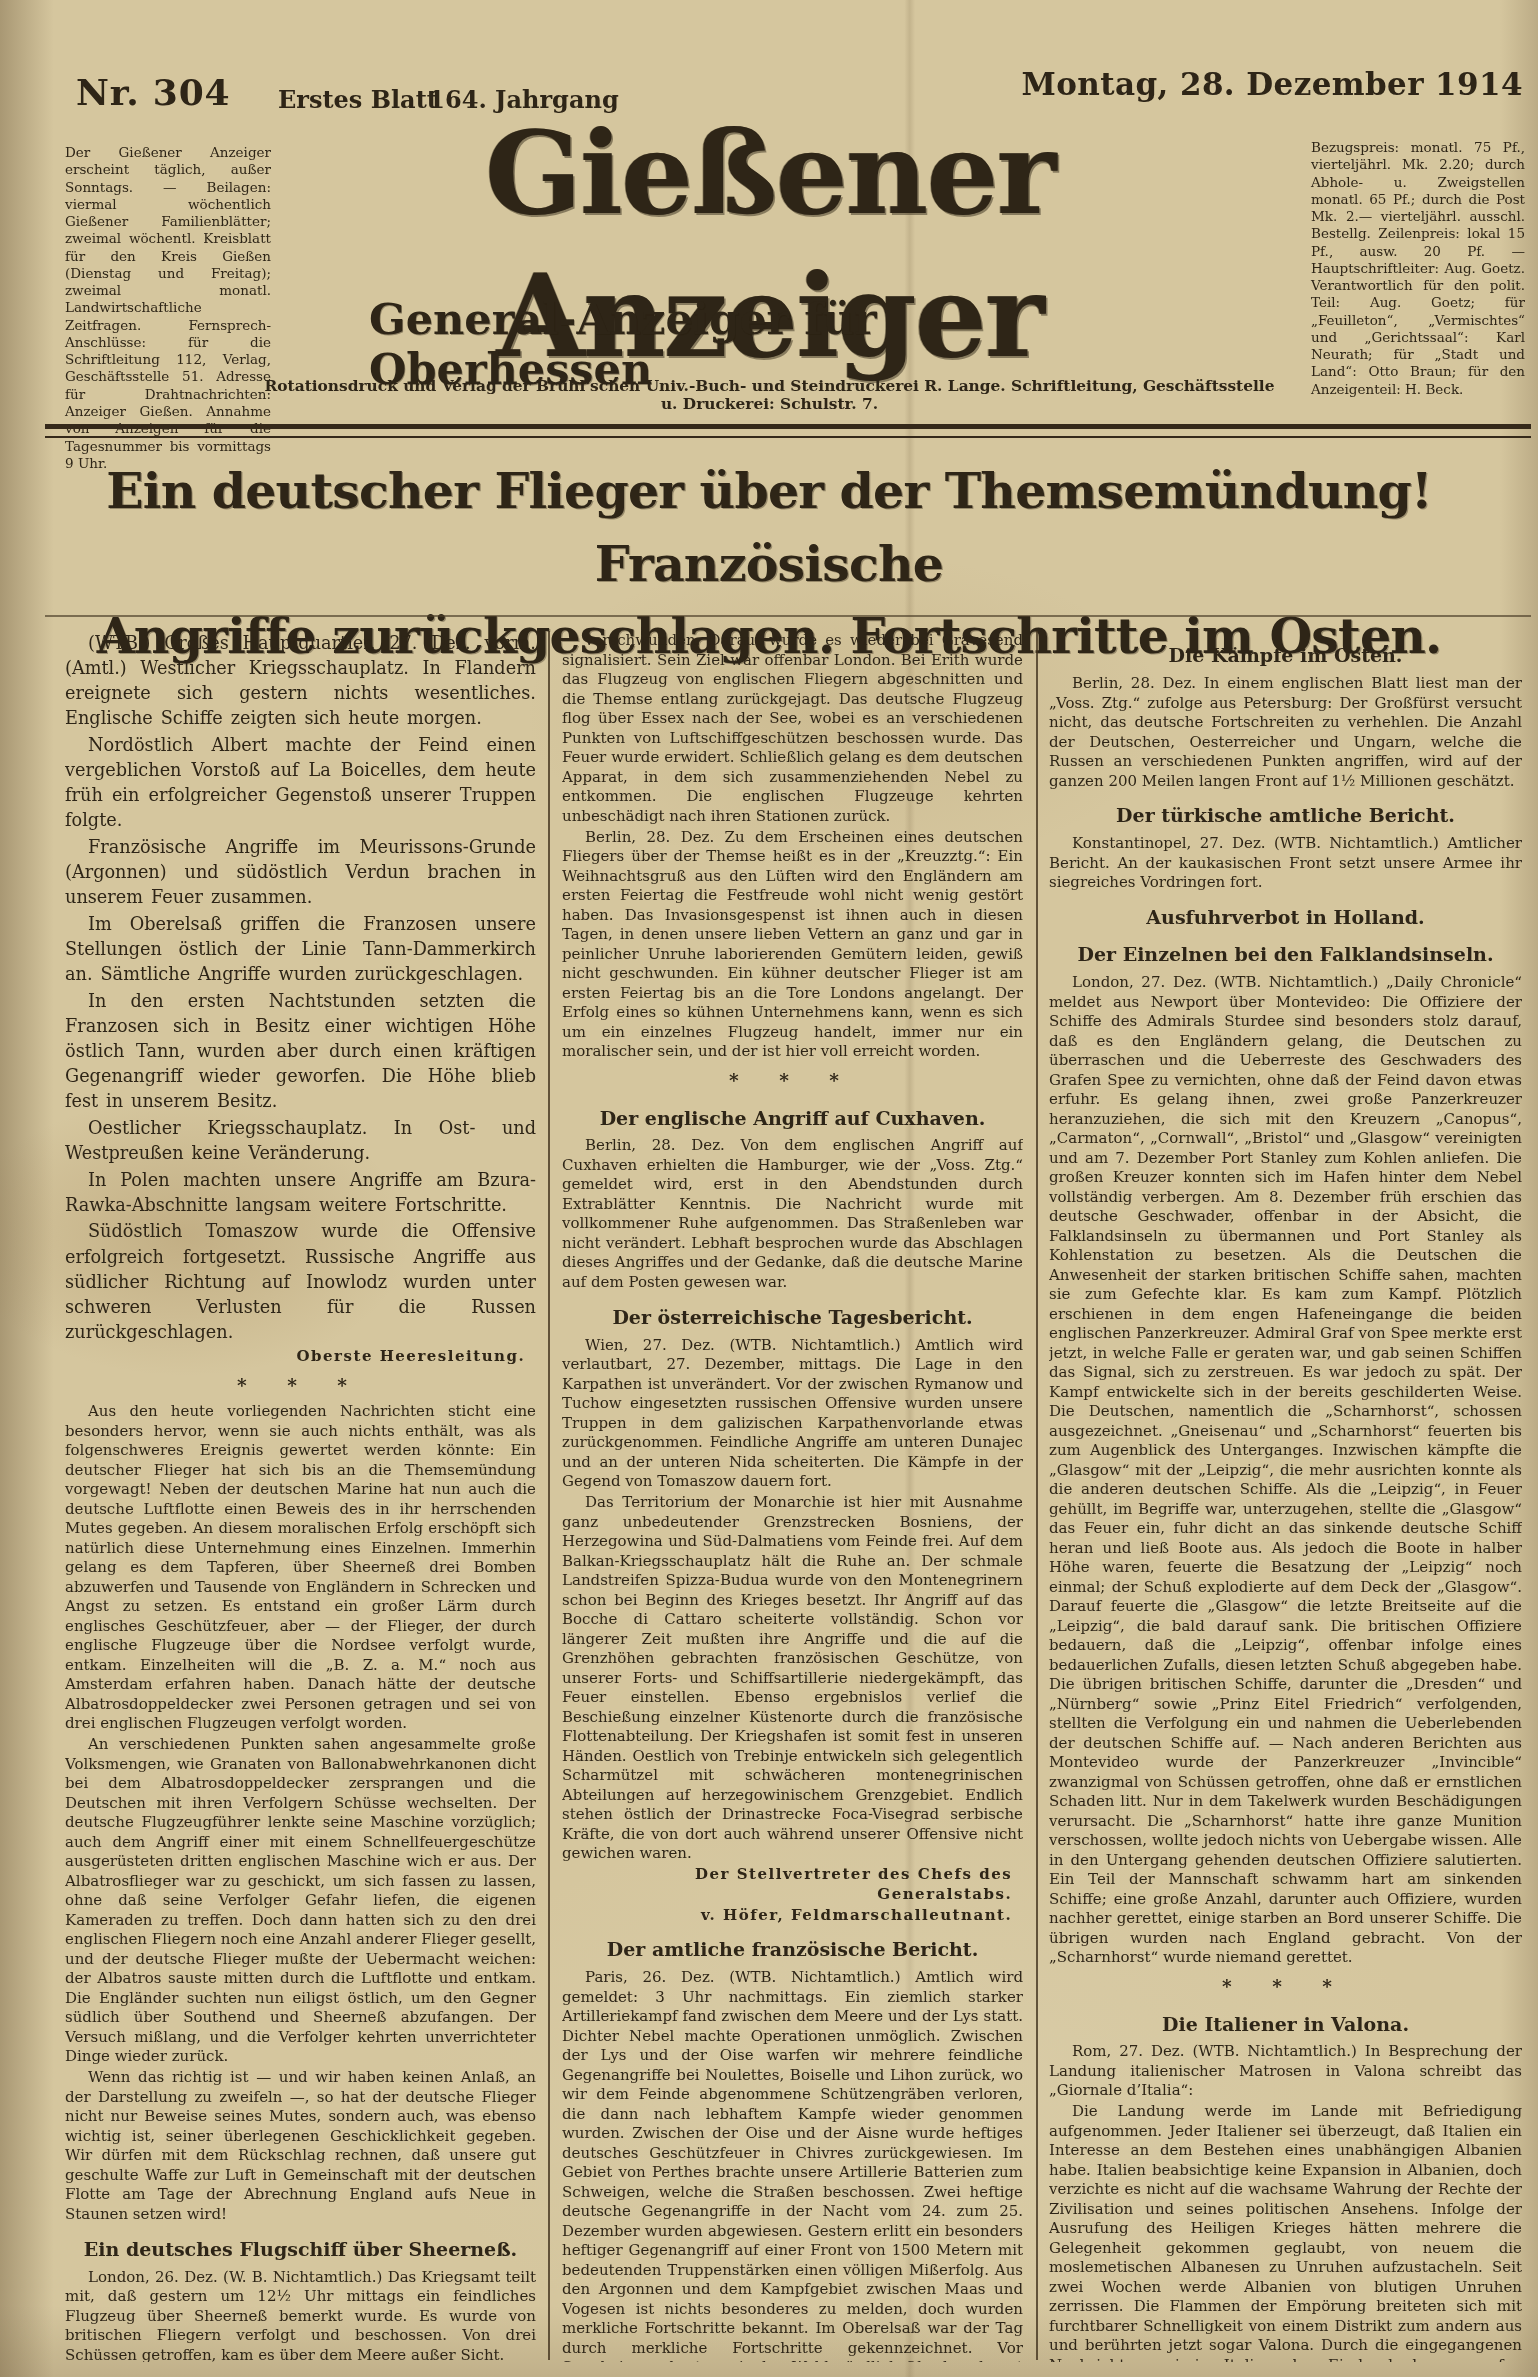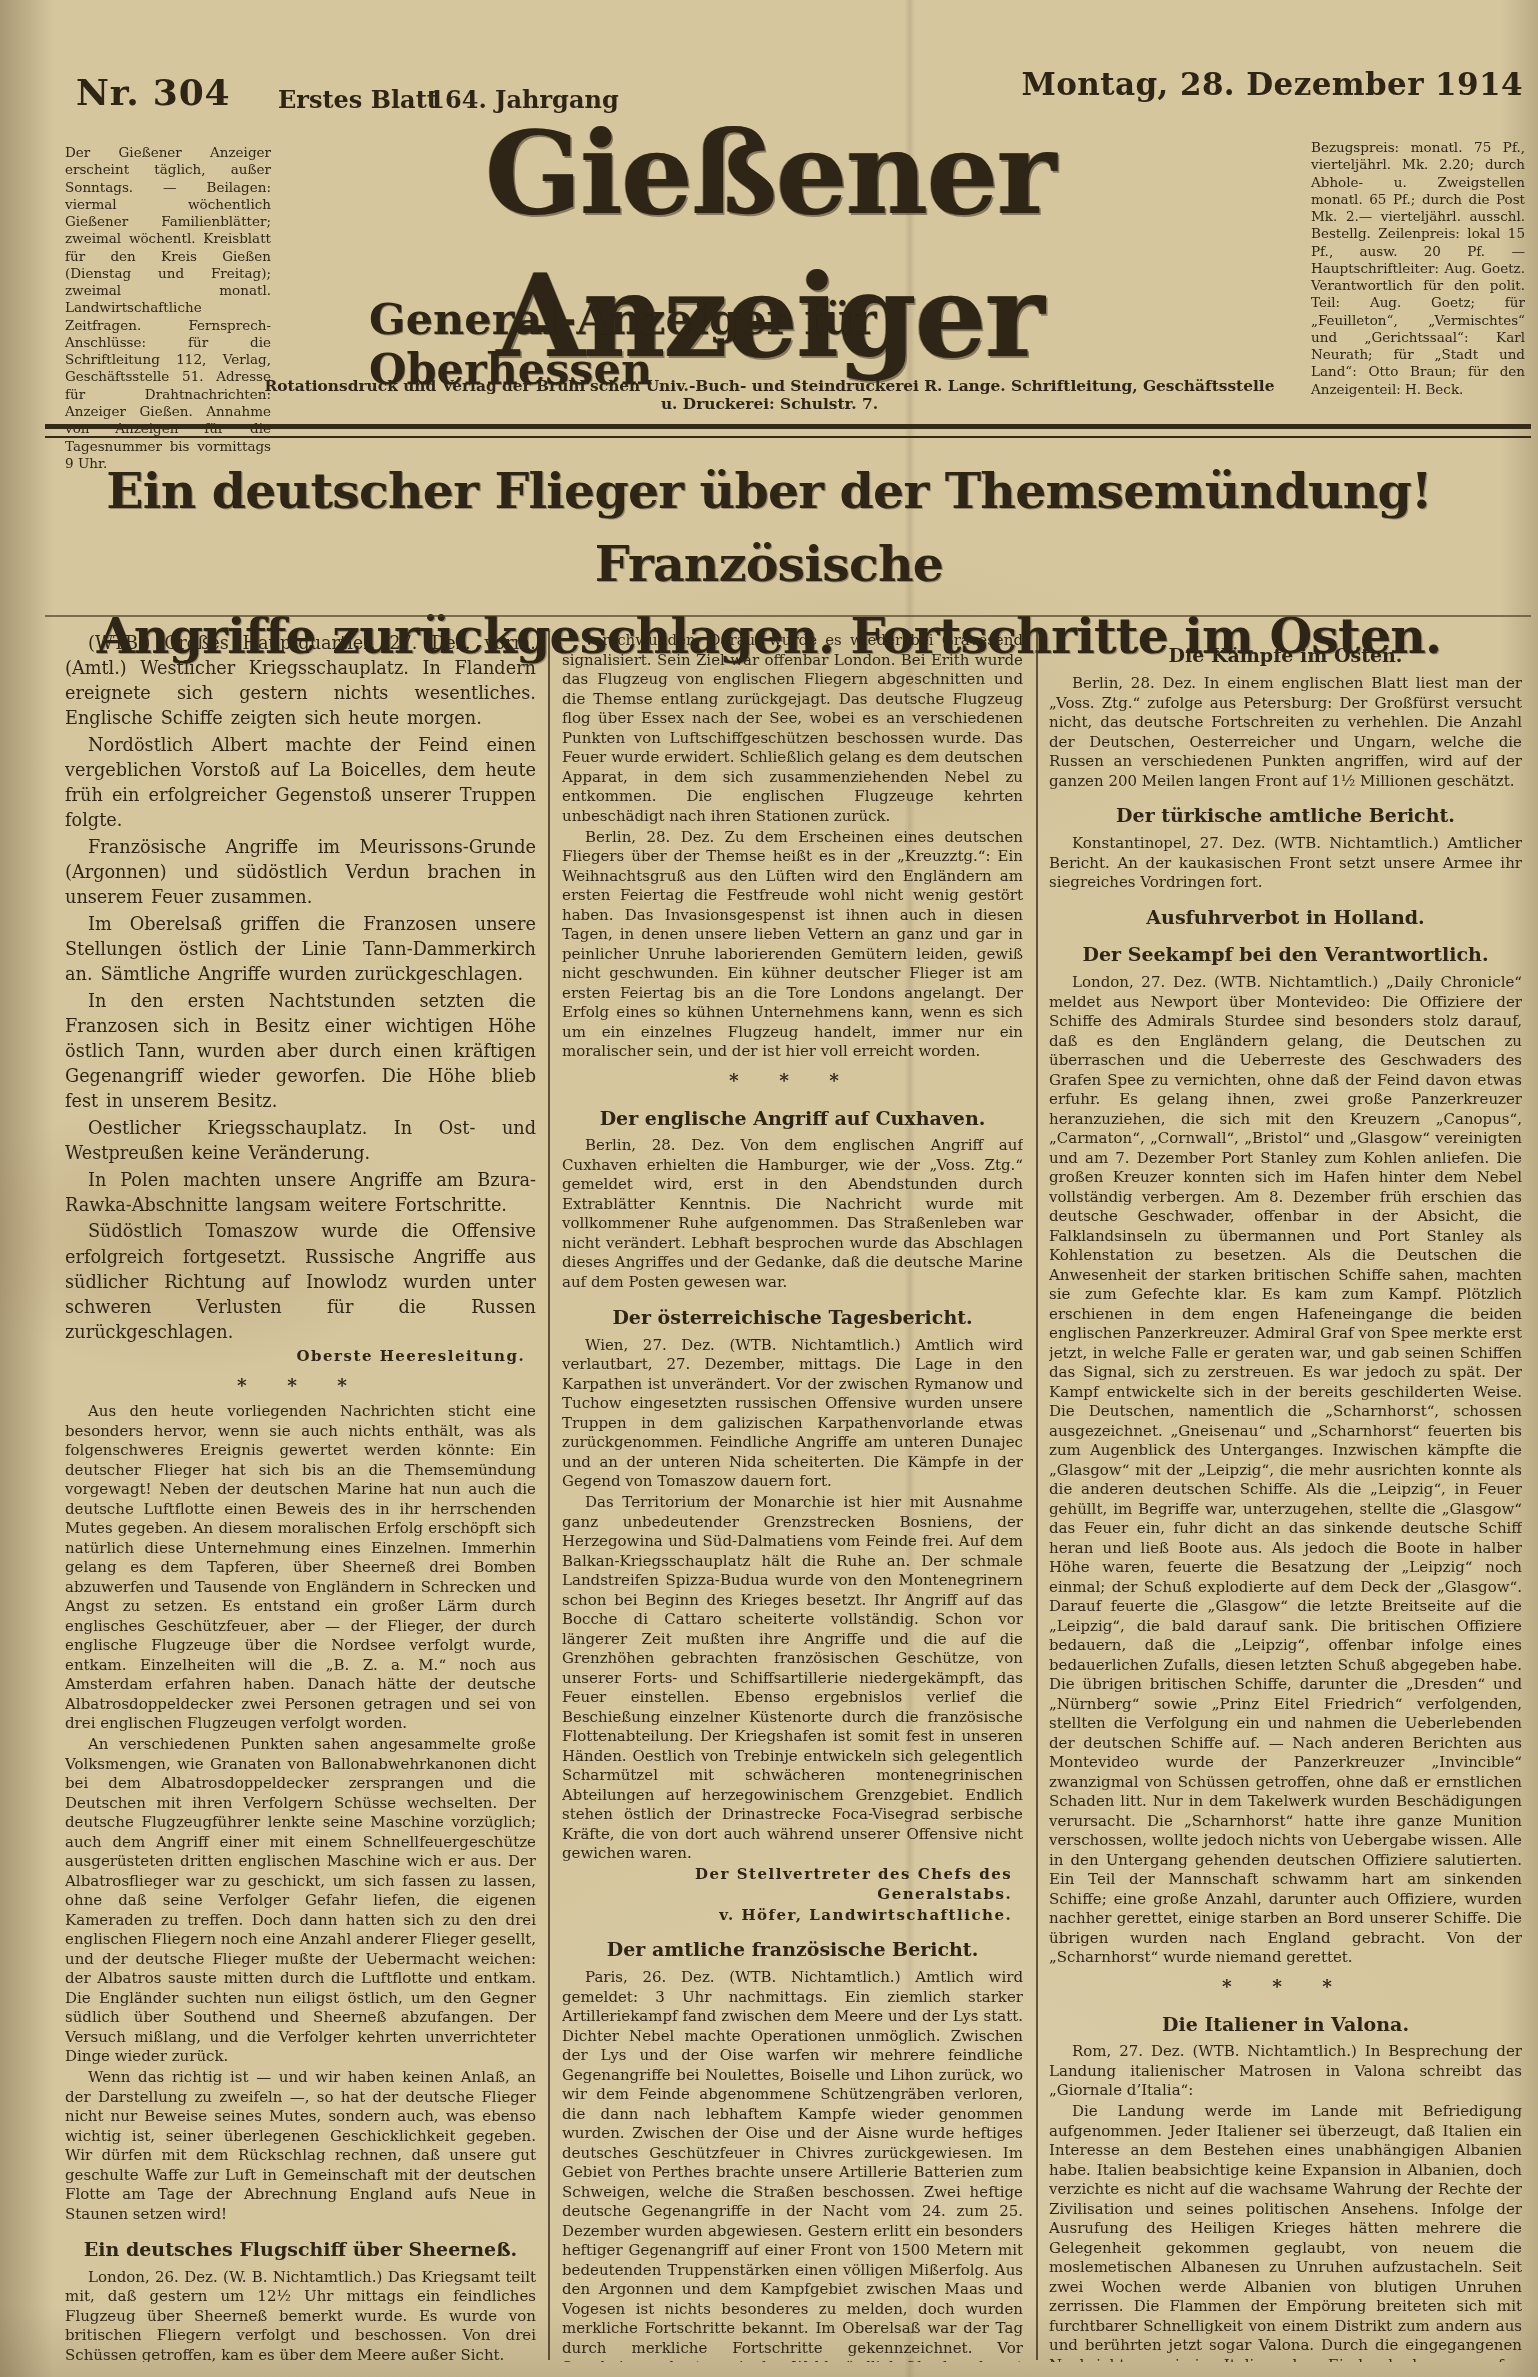--- a/index.html
+++ b/index.html
@@ -98,31 +98,31 @@
       <div class="column c2">
         <div class="blk para">verschwunden. Darauf wurde es wieder bei Gravesend signalisiert. Sein Ziel war offenbar London. Bei Erith wurde das Flugzeug von englischen Fliegern abgeschnitten und die Themse entlang zurückgejagt. Das deutsche Flugzeug flog über Essex nach der See, wobei es an verschiedenen Punkten von Luftschiffgeschützen beschossen wurde. Das Feuer wurde erwidert. Schließlich gelang es dem deutschen Apparat, in dem sich zusammenziehenden Nebel zu entkommen. Die englischen Flugzeuge kehrten unbeschädigt nach ihren Stationen zurück.</div>
         <div class="blk para">Berlin, 28. Dez. Zu dem Erscheinen eines deutschen Fliegers über der Themse heißt es in der „Kreuzztg.“: Ein Weihnachtsgruß aus den Lüften wird den Engländern am ersten Feiertag die Festfreude wohl nicht wenig gestört haben. Das Invasionsgespenst ist ihnen auch in diesen Tagen, in denen unsere lieben Vettern an ganz und gar in peinlicher Unruhe laborierenden Gemütern leiden, gewiß nicht geschwunden. Ein kühner deutscher Flieger ist am ersten Feiertag bis an die Tore Londons angelangt. Der Erfolg eines so kühnen Unternehmens kann, wenn es sich um ein einzelnes Flugzeug handelt, immer nur ein moralischer sein, und der ist hier voll erreicht worden.</div>
         <div class="blk separator">*  *  *</div>
         <div class="blk heading">Der englische Angriff auf Cuxhaven.</div>
         <div class="blk para">Berlin, 28. Dez. Von dem englischen Angriff auf Cuxhaven erhielten die Hamburger, wie der „Voss. Ztg.“ gemeldet wird, erst in den Abendstunden durch Extrablätter Kenntnis. Die Nachricht wurde mit vollkommener Ruhe aufgenommen. Das Straßenleben war nicht verändert. Lebhaft besprochen wurde das Abschlagen dieses Angriffes und der Gedanke, daß die deutsche Marine auf dem Posten gewesen war.</div>
         <div class="blk heading">Der österreichische Tagesbericht.</div>
         <div class="blk para">Wien, 27. Dez. (WTB. Nichtamtlich.) Amtlich wird verlautbart, 27. Dezember, mittags. Die Lage in den Karpathen ist unverändert. Vor der zwischen Rymanow und Tuchow eingesetzten russischen Offensive wurden unsere Truppen in dem galizischen Karpathenvorlande etwas zurückgenommen. Feindliche Angriffe am unteren Dunajec und an der unteren Nida scheiterten. Die Kämpfe in der Gegend von Tomaszow dauern fort.</div>
         <div class="blk para">Das Territorium der Monarchie ist hier mit Ausnahme ganz unbedeutender Grenzstrecken Bosniens, der Herzegowina und Süd-Dalmatiens vom Feinde frei. Auf dem Balkan-Kriegsschauplatz hält die Ruhe an. Der schmale Landstreifen Spizza-Budua wurde von den Montenegrinern schon bei Beginn des Krieges besetzt. Ihr Angriff auf das Bocche di Cattaro scheiterte vollständig. Schon vor längerer Zeit mußten ihre Angriffe und die auf die Grenzhöhen gebrachten französischen Geschütze, von unserer Forts- und Schiffsartillerie niedergekämpft, das Feuer einstellen. Ebenso ergebnislos verlief die Beschießung einzelner Küstenorte durch die französische Flottenabteilung. Der Kriegshafen ist somit fest in unseren Händen. Oestlich von Trebinje entwickeln sich gelegentlich Scharmützel mit schwächeren montenegrinischen Abteilungen auf herzegowinischem Grenzgebiet. Endlich stehen östlich der Drinastrecke Foca-Visegrad serbische Kräfte, die von dort auch während unserer Offensive nicht gewichen waren.</div>
         <div class="blk signature">Der Stellvertreter des Chefs des Generalstabs.</div>
-        <div class="blk signature">v. Höfer, Landwirtschaftliche.</div>
+        <div class="blk signature">v. Höfer, Feldmarschalleutnant.</div>
         <div class="blk heading">Der amtliche französische Bericht.</div>
         <div class="blk para">Paris, 26. Dez. (WTB. Nichtamtlich.) Amtlich wird gemeldet: 3 Uhr nachmittags. Ein ziemlich starker Artilleriekampf fand zwischen dem Meere und der Lys statt. Dichter Nebel machte Operationen unmöglich. Zwischen der Lys und der Oise warfen wir mehrere feindliche Gegenangriffe bei Noulettes, Boiselle und Lihon zurück, wo wir dem Feinde abgenommene Schützengräben verloren, die dann nach lebhaftem Kampfe wieder genommen wurden. Zwischen der Oise und der Aisne wurde heftiges deutsches Geschützfeuer in Chivres zurückgewiesen. Im Gebiet von Perthes brachte unsere Artillerie Batterien zum Schweigen, welche die Straßen beschossen. Zwei heftige deutsche Gegenangriffe in der Nacht vom 24. zum 25. Dezember wurden abgewiesen. Gestern erlitt ein besonders heftiger Gegenangriff auf einer Front von 1500 Metern mit bedeutenden Truppenstärken einen völligen Mißerfolg. Aus den Argonnen und dem Kampfgebiet zwischen Maas und Vogesen ist nichts besonderes zu melden, doch wurden merkliche Fortschritte bekannt. Im Oberelsaß war der Tag durch merkliche Fortschritte gekennzeichnet. Vor Sennheim eroberten wir den Wald nördlich Oberburnhaupt und behaupteten uns dort. Wir besetzten die Höhe westlich von Ober- und Unter-Aspach, die den Rand von Unter-Aspach und den Westabhang beherrscht.</div>
       </div>
       <div class="column c3">
         <div class="blk heading">Die Kämpfe im Osten.</div>
         <div class="blk para">Berlin, 28. Dez. In einem englischen Blatt liest man der „Voss. Ztg.“ zufolge aus Petersburg: Der Großfürst versucht nicht, das deutsche Fortschreiten zu verhehlen. Die Anzahl der Deutschen, Oesterreicher und Ungarn, welche die Russen an verschiedenen Punkten angriffen, wird auf der ganzen 200 Meilen langen Front auf 1½ Millionen geschätzt.</div>
         <div class="blk heading">Der türkische amtliche Bericht.</div>
         <div class="blk para">Konstantinopel, 27. Dez. (WTB. Nichtamtlich.) Amtlicher Bericht. An der kaukasischen Front setzt unsere Armee ihr siegreiches Vordringen fort.</div>
         <div class="blk heading">Ausfuhrverbot in Holland.</div>
-        <div class="blk heading">Der Seekampf bei den Verantwortlich.</div>
+        <div class="blk heading">Der Einzelnen bei den Falklandsinseln.</div>
         <div class="blk para">London, 27. Dez. (WTB. Nichtamtlich.) „Daily Chronicle“ meldet aus Newport über Montevideo: Die Offiziere der Schiffe des Admirals Sturdee sind besonders stolz darauf, daß es den Engländern gelang, die Deutschen zu überraschen und die Ueberreste des Geschwaders des Grafen Spee zu vernichten, ohne daß der Feind davon etwas erfuhr. Es gelang ihnen, zwei große Panzerkreuzer heranzuziehen, die sich mit den Kreuzern „Canopus“, „Carmaton“, „Cornwall“, „Bristol“ und „Glasgow“ vereinigten und am 7. Dezember Port Stanley zum Kohlen anliefen. Die großen Kreuzer konnten sich im Hafen hinter dem Nebel vollständig verbergen. Am 8. Dezember früh erschien das deutsche Geschwader, offenbar in der Absicht, die Falklandsinseln zu übermannen und Port Stanley als Kohlenstation zu besetzen. Als die Deutschen die Anwesenheit der starken britischen Schiffe sahen, machten sie zum Gefechte klar. Es kam zum Kampf. Plötzlich erschienen in dem engen Hafeneingange die beiden englischen Panzerkreuzer. Admiral Graf von Spee merkte erst jetzt, in welche Falle er geraten war, und gab seinen Schiffen das Signal, sich zu zerstreuen. Es war jedoch zu spät. Der Kampf entwickelte sich in der bereits geschilderten Weise. Die Deutschen, namentlich die „Scharnhorst“, schossen ausgezeichnet. „Gneisenau“ und „Scharnhorst“ feuerten bis zum Augenblick des Unterganges. Inzwischen kämpfte die „Glasgow“ mit der „Leipzig“, die mehr ausrichten konnte als die anderen deutschen Schiffe. Als die „Leipzig“, in Feuer gehüllt, im Begriffe war, unterzugehen, stellte die „Glasgow“ das Feuer ein, fuhr dicht an das sinkende deutsche Schiff heran und ließ Boote aus. Als jedoch die Boote in halber Höhe waren, feuerte die Besatzung der „Leipzig“ noch einmal; der Schuß explodierte auf dem Deck der „Glasgow“. Darauf feuerte die „Glasgow“ die letzte Breitseite auf die „Leipzig“, die bald darauf sank. Die britischen Offiziere bedauern, daß die „Leipzig“, offenbar infolge eines bedauerlichen Zufalls, diesen letzten Schuß abgegeben habe. Die übrigen britischen Schiffe, darunter die „Dresden“ und „Nürnberg“ sowie „Prinz Eitel Friedrich“ verfolgenden, stellten die Verfolgung ein und nahmen die Ueberlebenden der deutschen Schiffe auf. — Nach anderen Berichten aus Montevideo wurde der Panzerkreuzer „Invincible“ zwanzigmal von Schüssen getroffen, ohne daß er ernstlichen Schaden litt. Nur in dem Takelwerk wurden Beschädigungen verursacht. Die „Scharnhorst“ hatte ihre ganze Munition verschossen, wollte jedoch nichts von Uebergabe wissen. Alle in den Untergang gehenden deutschen Offiziere salutierten. Ein Teil der Mannschaft schwamm hart am sinkenden Schiffe; eine große Anzahl, darunter auch Offiziere, wurden nachher gerettet, einige starben an Bord unserer Schiffe. Die übrigen wurden nach England gebracht. Von der „Scharnhorst“ wurde niemand gerettet.</div>
         <div class="blk separator">*  *  *</div>
         <div class="blk heading">Die Italiener in Valona.</div>
         <div class="blk para">Rom, 27. Dez. (WTB. Nichtamtlich.) In Besprechung der Landung italienischer Matrosen in Valona schreibt das „Giornale d’Italia“:</div>
         <div class="blk para">Die Landung werde im Lande mit Befriedigung aufgenommen. Jeder Italiener sei überzeugt, daß Italien ein Interesse an dem Bestehen eines unabhängigen Albanien habe. Italien beabsichtige keine Expansion in Albanien, doch verzichte es nicht auf die wachsame Wahrung der Rechte der Zivilisation und seines politischen Ansehens. Infolge der Ausrufung des Heiligen Krieges hätten mehrere die Gelegenheit gekommen geglaubt, von neuem die moslemetischen Albanesen zu Unruhen aufzustacheln. Seit zwei Wochen werde Albanien von blutigen Unruhen zerrissen. Die Flammen der Empörung breiteten sich mit furchtbarer Schnelligkeit von einem Distrikt zum andern aus und berührten jetzt sogar Valona. Durch die eingegangenen Nachrichten sei in Italien der Eindruck hervorgerufen worden, daß eine Landung notwendig sei, und sie sei denn auch rasch und in größter Ordnung vollzogen worden. Diese energische Tat der italienischen Matrosen habe genügt, um die Empörung zu entwaffnen und einen dankbaren Empfang durch die Bevölkerung von Valona zu erzielen. Die Landung sei vor allem geboten gewesen, um ein Gemetzel zu verhindern, dessen erste Opfer die in Valona wohnhaften Europäer geworden wären. Doch sei es nicht minder die Bewegung der entschlossenen Wahrung der italienischen Interessen an dem für die Sicherheit Italiens empfindlichsten Punkte. Deshalb habe die Oeffentlichkeit die Landung mit größter Befriedigung aufgenommen.</div>
       </div>
     </div>
   <div class="abs col-rule rule-1"></div>
   <div class="abs col-rule rule-2"></div>
 </div>

